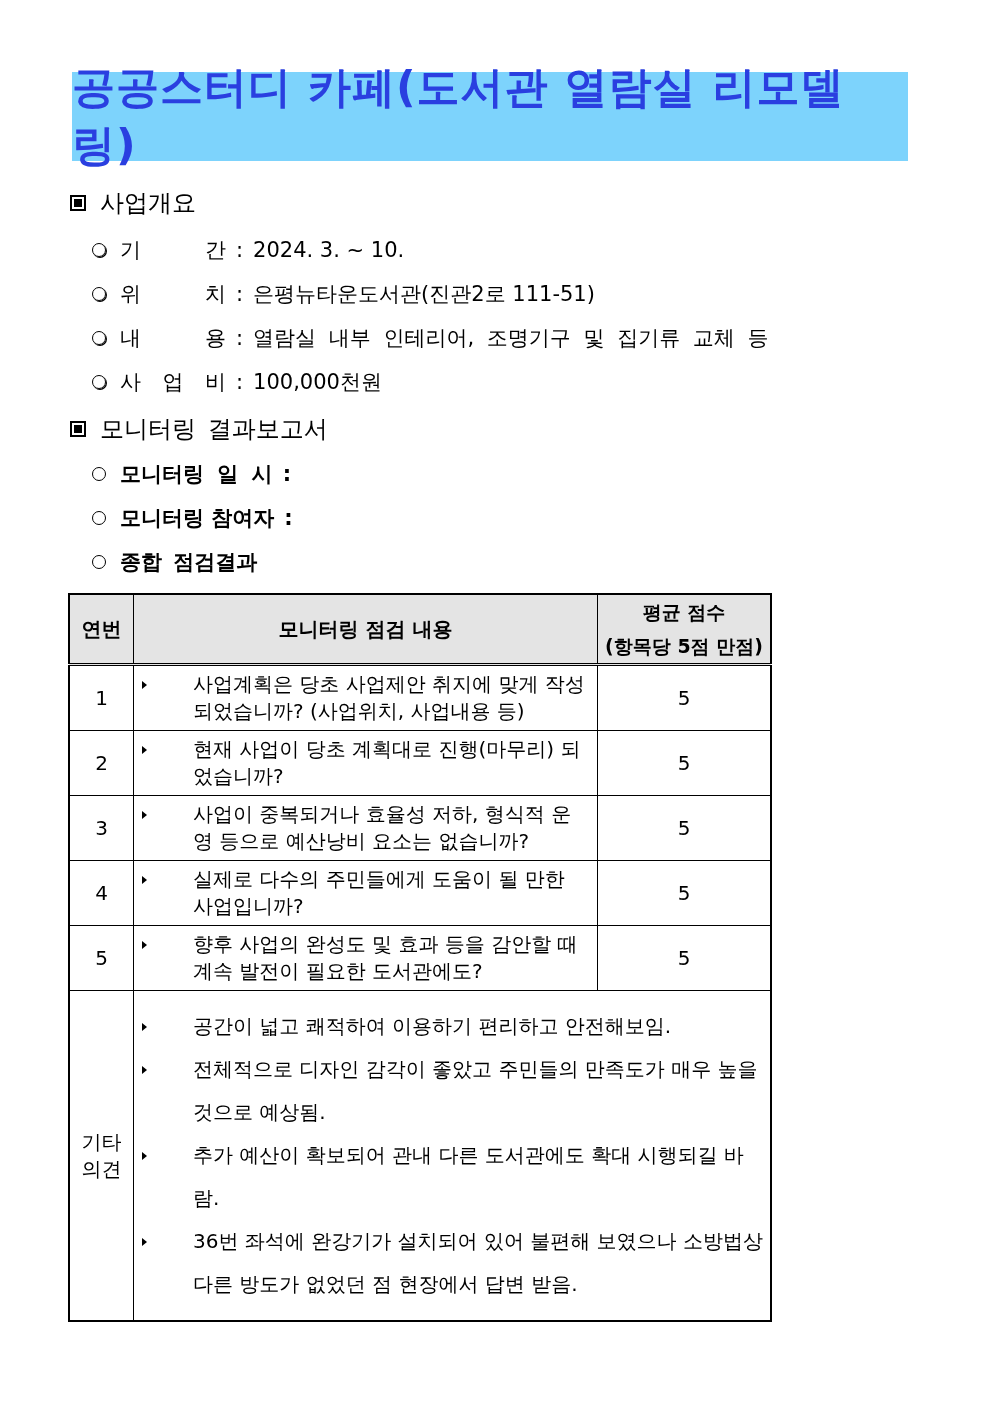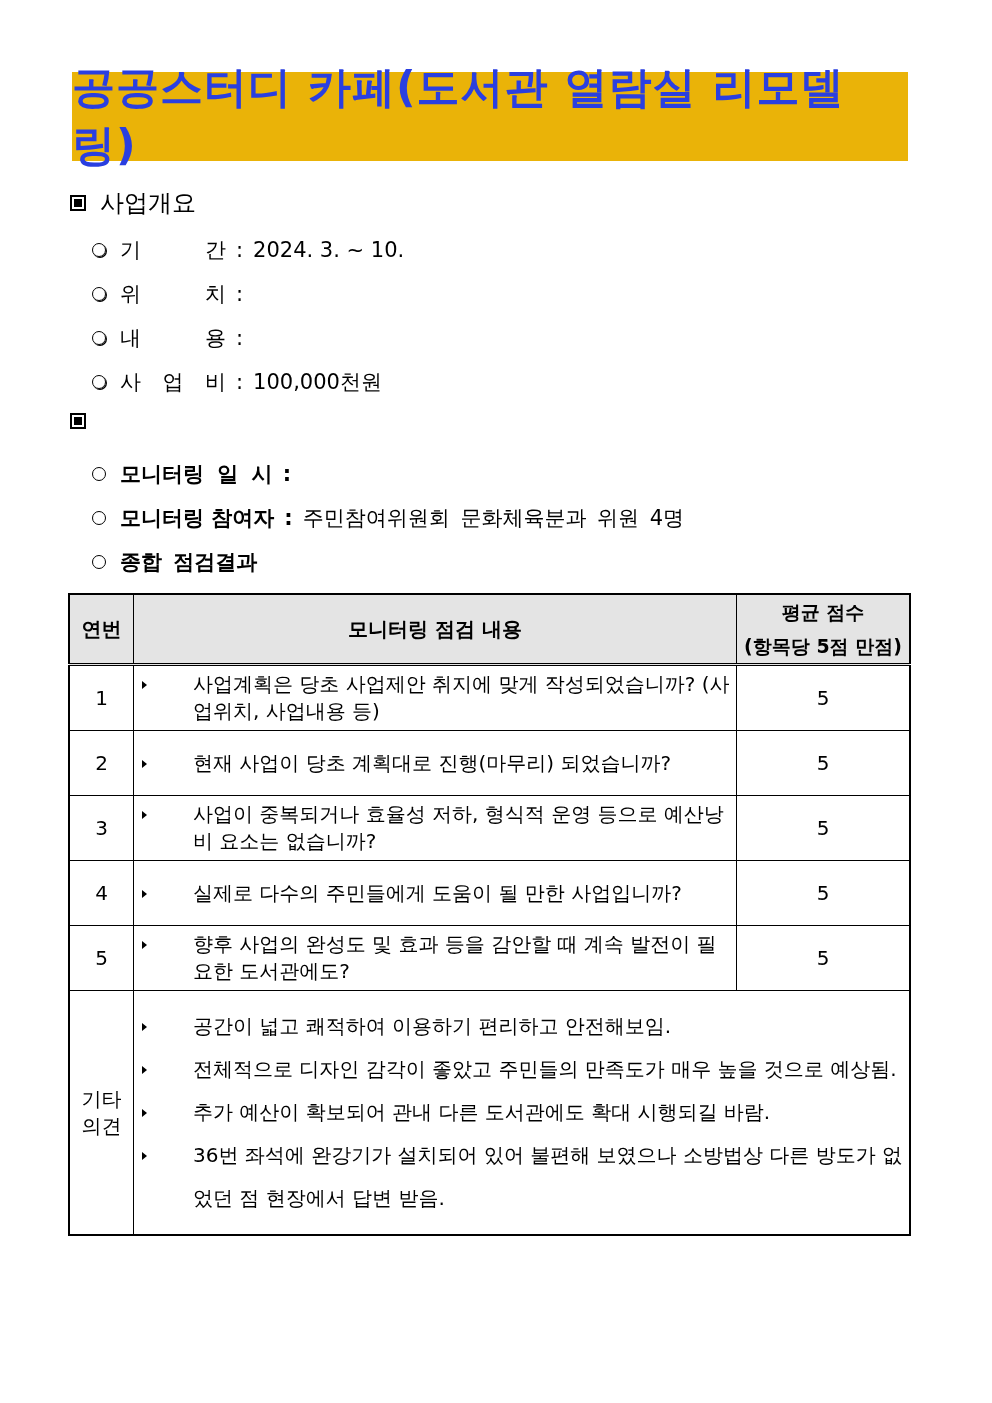--- a/index.html
+++ b/index.html
@@ -2,21 +2,21 @@
 <html><head>
   <meta charset="utf-8">
   <style>
     html, body { margin: 0; padding: 0; background: #ffffff; }
     body {
       width: 992px; height: 1403px; position: relative; overflow: hidden;
       font-family: "DejaVu Sans", "Liberation Sans", sans-serif; color: #000;
     }
     .title-box {
       position: absolute; left: 72px; top: 72px; width: 836px; height: 89px;
-      background: #eab308; display: flex; align-items: center; justify-content: center;
+      background: #7dd3fc; display: flex; align-items: center; justify-content: center;
     }
     .title-box span {
       color: #2a3fe0; font-size: 43px; font-weight: bold; letter-spacing: 1px;
       font-family: "DejaVu Sans", sans-serif;
     }
     .section-head {
       position: absolute; left: 70px; font-size: 24px; font-weight: normal;
       display: flex; align-items: center;
     }
     .sq-icon {
@@ -34,21 +34,21 @@
       display: inline-block; width: 14px; height: 14px; border: 1.6px solid #000;
       border-radius: 50%; box-sizing: border-box; margin-right: 14px;
       box-shadow: 1px 1px 0 #000;
     }
     .circle-icon.thin { box-shadow: none; }
     .lbl-spaced { display: inline-flex; justify-content: space-between; width: 106px; }
     .bold { font-weight: bold; }
     .colon { margin: 0 10px; }
 
     table.check {
-      position: absolute; left: 68px; top: 593px; width: 843px;
+      position: absolute; left: 68px; top: 593px; width: 704px;
       border-collapse: collapse; font-size: 20px;
     }
     table.check td, table.check th {
       border: 1px solid #000; padding: 0;
     }
     table.check { border: 2px solid #000; }
     table.check th {
       background: #e4e4e4; font-weight: bold; text-align: center; height: 62px;
       border-bottom: 3px double #000;
     }
@@ -90,57 +90,59 @@
   <span>2024. 3. ~ 10.</span>
 </div>
 
 <div class="item" style="top:280px;">
   <span class="circle-icon"></span>
   <span class="lbl-spaced">
     <span>위</span>
       <span>치</span>
   </span>
   <span class="colon">:</span>
+  <span>은평뉴타운도서관(진관2로 111-51)</span>
 </div>
 
 <div class="item" style="top:324px;">
   <span class="circle-icon"></span>
   <span class="lbl-spaced">
     <span>내</span>
       <span>용</span>
   </span>
   <span class="colon">:</span>
+  <span style="word-spacing:6px;">열람실 내부 인테리어, 조명기구 및 집기류 교체 등</span>
 </div>
 
 <div class="item" style="top:368px;">
   <span class="circle-icon"></span>
   <span class="lbl-spaced">
     <span>사</span>
       <span>업</span>
       <span>비</span>
   </span>
   <span class="colon">:</span>
   <span>100,000천원</span>
 </div>
 
 <div class="section-head" style="top:413px;">
   <span class="sq-icon"></span>
+  <span style="word-spacing:4px;">모니터링 결과보고서</span>
 </div>
 
 <div class="item" style="top:460px;">
   <span class="circle-icon thin"></span>
   <span class="bold" style="word-spacing:6px;">모니터링 일 시</span>
   <span class="colon bold">:</span>
 </div>
 
 <div class="item" style="top:504px;">
   <span class="circle-icon thin"></span>
   <span class="bold">모니터링 참여자</span>
   <span class="colon bold">:</span>
-  <span style="word-spacing:4px;">주민참여위원회 문화체육분과 위원 4명</span>
 </div>
 
 <div class="item" style="top:548px;">
   <span class="circle-icon thin"></span>
   <span class="bold" style="word-spacing:4px;">종합 점검결과</span>
 </div>
 
 <table class="check">
   <thead>
     <tr>

